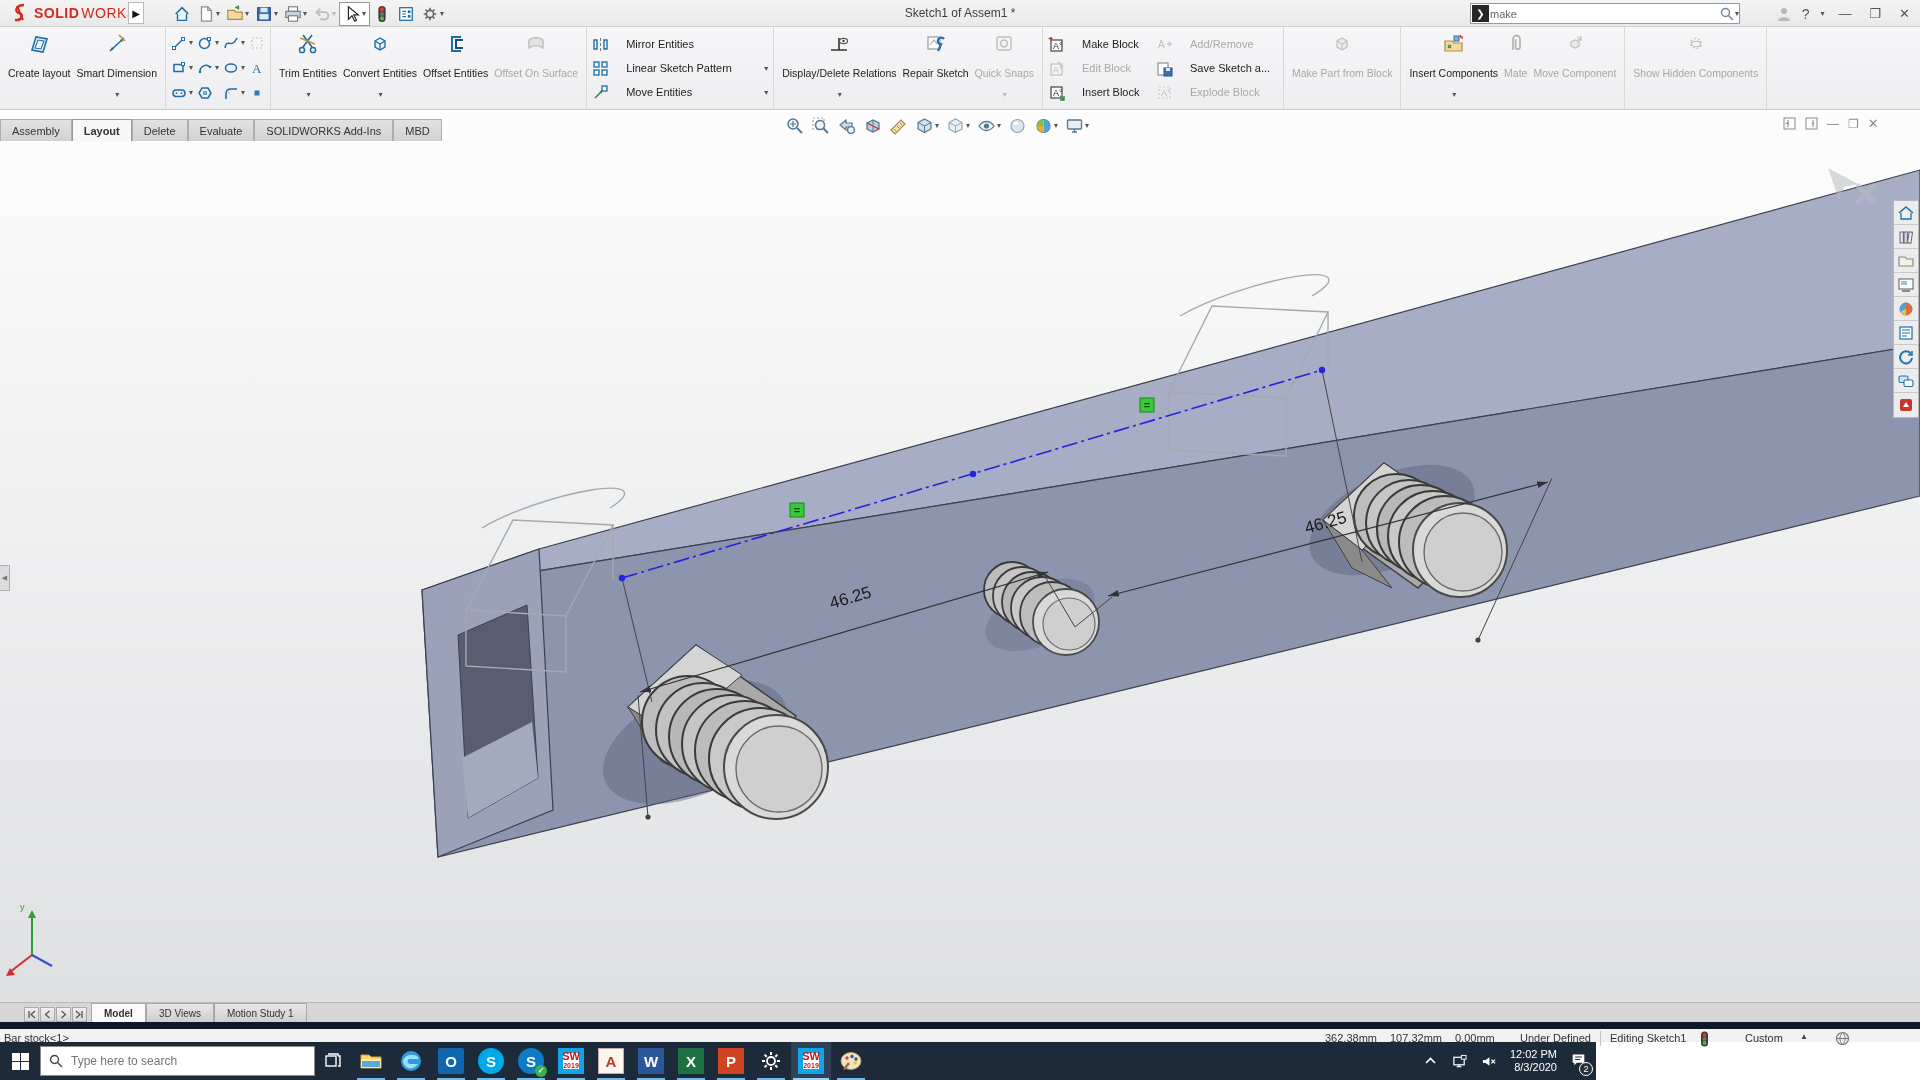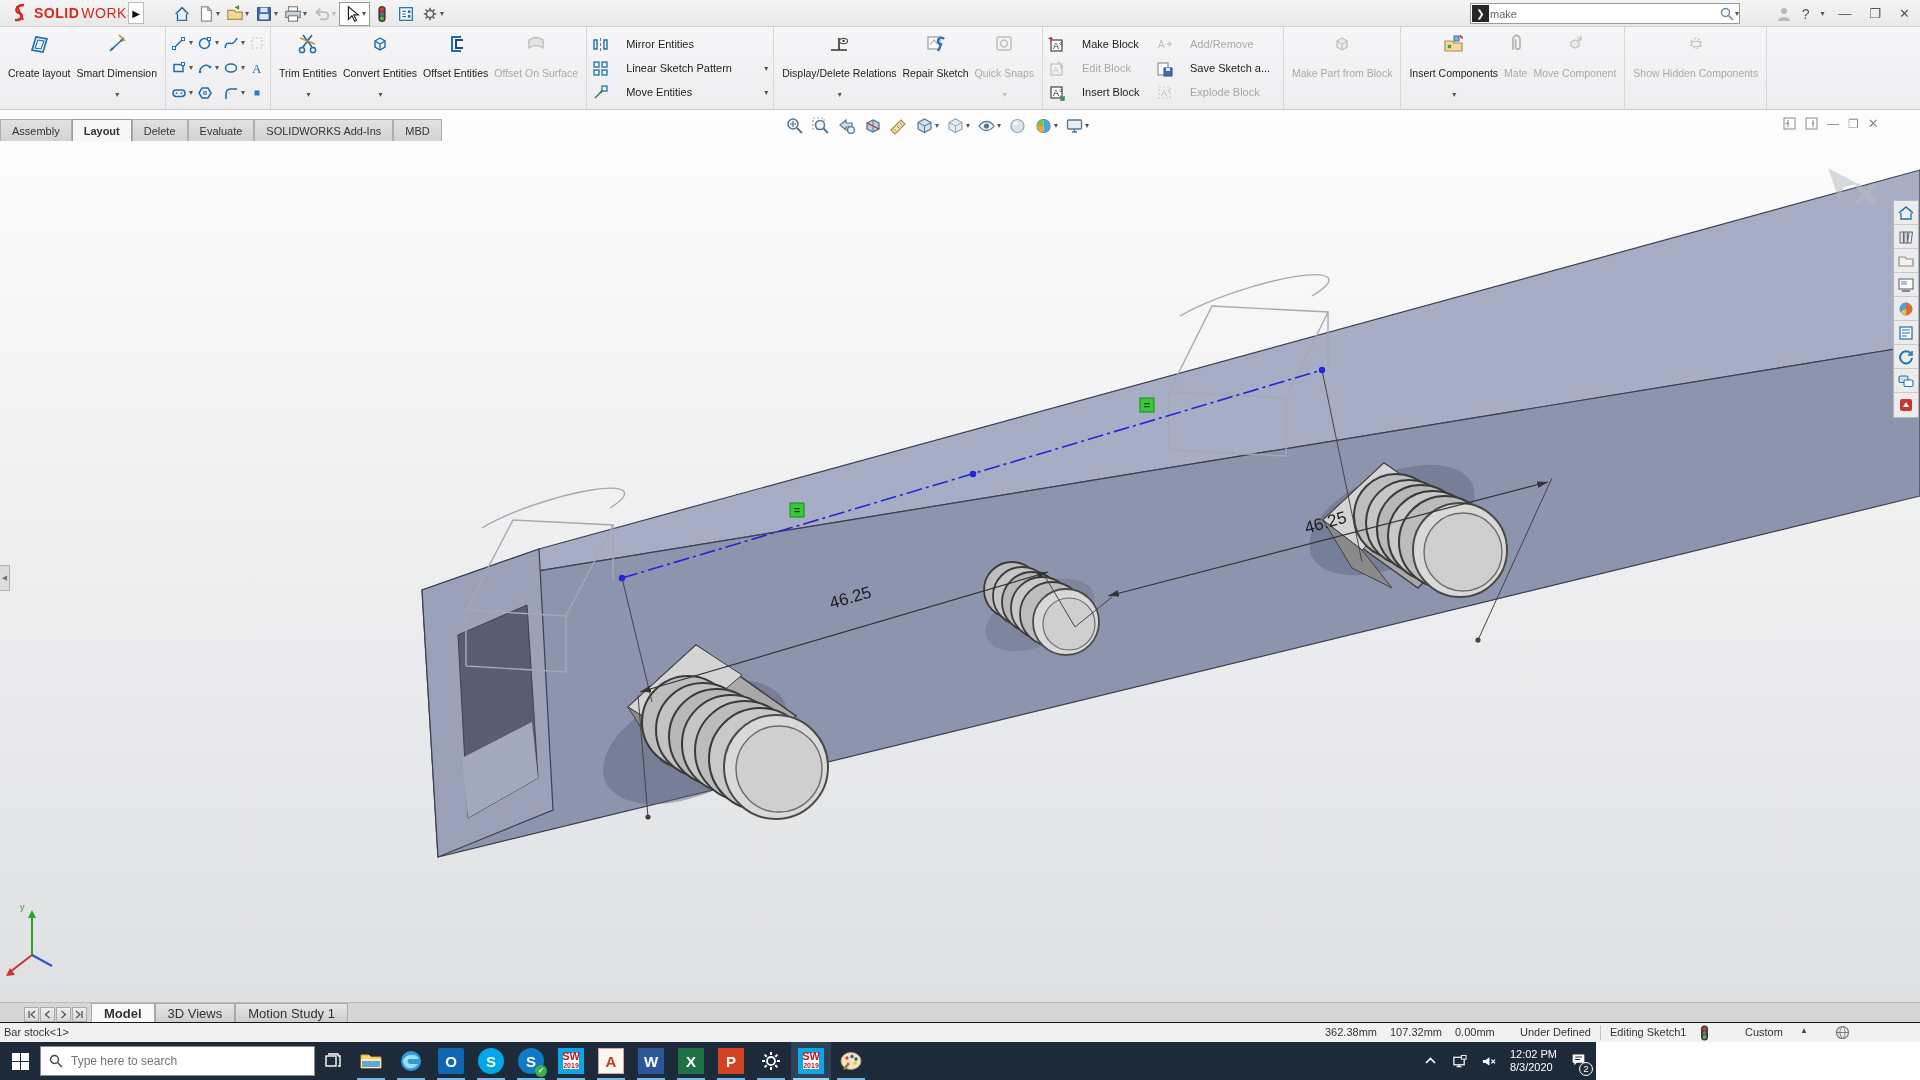--- a/index.html
+++ b/index.html
@@ -68,25 +68,25 @@
   .tp-btn svg{width:18px;height:18px}
 
   
   #lefttab{position:absolute;left:0;top:455px;width:10px;height:26px;background:#dcdddf;border:1px solid #b0b0b0;border-left:none;display:flex;align-items:center;justify-content:center;color:#777;font-size:7px;z-index:6}
 
   
   #modeltabs{position:absolute;left:0;top:1002px;width:1920px;height:20px;background:#d6d6d6;border-top:1px solid #b9b9b9;display:flex;align-items:flex-end}
   .mnav{display:flex;gap:1px;margin:0 4px 0 24px}
   .mnav span{width:15px;height:15px;background:linear-gradient(#efefef,#d9d9d9);border:1px solid #a9a9a9;display:flex;align-items:center;justify-content:center}
   .mnav svg{width:9px;height:9px}
-  .mtab{height:19px;padding:8px 12px;font-size:13px;color:#333;background:linear-gradient(#e6e6e6,#cfcfcf);border:1px solid #a9a9a9;border-bottom:none;display:flex;align-items:center}
+  .mtab{height:19px;padding:8px 12px;font-size:10px;color:#333;background:linear-gradient(#e6e6e6,#cfcfcf);border:1px solid #a9a9a9;border-bottom:none;display:flex;align-items:center}
   .mtab.active{background:#fafafa;font-weight:bold}
 
   
-  #statusbar{position:absolute;left:0;top:1022px;width:1920px;height:20px;background:#f1f1f1;border-top:1px solid #0f172a;font-size:11px;color:#333}
+  #statusbar{position:absolute;left:0;top:1022px;width:1920px;height:20px;background:#f1f1f1;border-top:7px solid #0f172a;font-size:11px;color:#333}
   #statusbar .sb{position:absolute;top:3px}
   .sb-sep{position:absolute;top:2px;width:1px;height:15px;background:#c4c4c4}
 
   
   #taskbar{position:absolute;left:0;top:1042px;width:1596px;height:38px;background:#1d2a3a;display:flex;align-items:center}
   .start{width:40px;height:38px;display:flex;align-items:center;justify-content:center}
   .win-logo{display:grid;grid-template-columns:8px 8px;grid-template-rows:8px 8px;gap:1px}
   .win-logo i{background:#fff}
   .tb-search{width:275px;height:30px;background:#fff;border:1px solid #8a8a8a;display:flex;align-items:center;padding:0 8px;gap:8px}
   .tb-search input{border:0;outline:0;flex:1;font-size:12px;color:#555;font-family:"Liberation Sans",sans-serif;background:transparent}
@@ -100,21 +100,21 @@
   .ic-skype{background:#00a8e8;border-radius:50%}
   .ic-sw{background:#fff;color:#c01818;font-size:11px;flex-direction:column;line-height:10px;display:flex;border:5px solid #0ea5e9}
   .ic-sw .sub{font-size:7px;color:#c01818;font-weight:bold}
   .ic-acad{background:#fdf6ee;color:#c23b22;border:1px solid #caa}
   .ic-word{background:#2b579a}
   .ic-excel{background:#1e7145}
   .ic-ppt{background:#d04423}
   .badge-check{position:absolute;right:-3px;bottom:-3px;width:12px;height:12px;border-radius:50%;background:#37b24d;color:#fff;font-size:8px;line-height:12px;text-align:center}
   #tray{margin-left:auto;display:flex;align-items:center;gap:14px;padding-right:10px;color:#fff}
   #tray svg{width:15px;height:15px}
-  .clock{font-size:11px;line-height:13px}
+  .clock{text-align:right;font-size:11px;line-height:13px}
   .notif{position:relative}
   .notif .nbadge{position:absolute;right:-7px;bottom:-5px;width:14px;height:14px;border-radius:50%;background:#263238;border:1px solid #fff;color:#fff;font-size:9px;text-align:center;line-height:12px}
 </style>
 </head>
 <body>
 
 <div id="app">
 
   <div id="titlebar">
     <div class="brand">
@@ -197,20 +197,21 @@
           <svg viewBox="0 0 20 20">
             <circle cx="10" cy="10" r="4" fill="none" stroke="#666" stroke-width="1.8"></circle>
             <g stroke="#666" stroke-width="1.8">
               <path d="M10 3 V6 M10 14 V17 M3 10 H6 M14 10 H17 M5 5 L7 7 M13 13 L15 15 M15 5 L13 7 M7 13 L5 15"></path>
             </g>
           </svg>
           <span class="dd">▾</span>
         </span>
     </div>
 
+    <div id="win-title">Sketch1 of Assem1 *</div>
 
     <div class="sw-search">
       <span class="sw-search-ic">❯</span>
       <input value="make" style="">
       <svg class="mag" viewBox="0 0 14 14">
           <circle cx="5.5" cy="5.5" r="4" fill="none" stroke="#6e87a8" stroke-width="1.5"></circle>
           <path d="M8.5 8.5 L13 13" stroke="#6e87a8" stroke-width="1.5"></path>
         </svg>
       <span class="dd">▾</span>
     </div>

